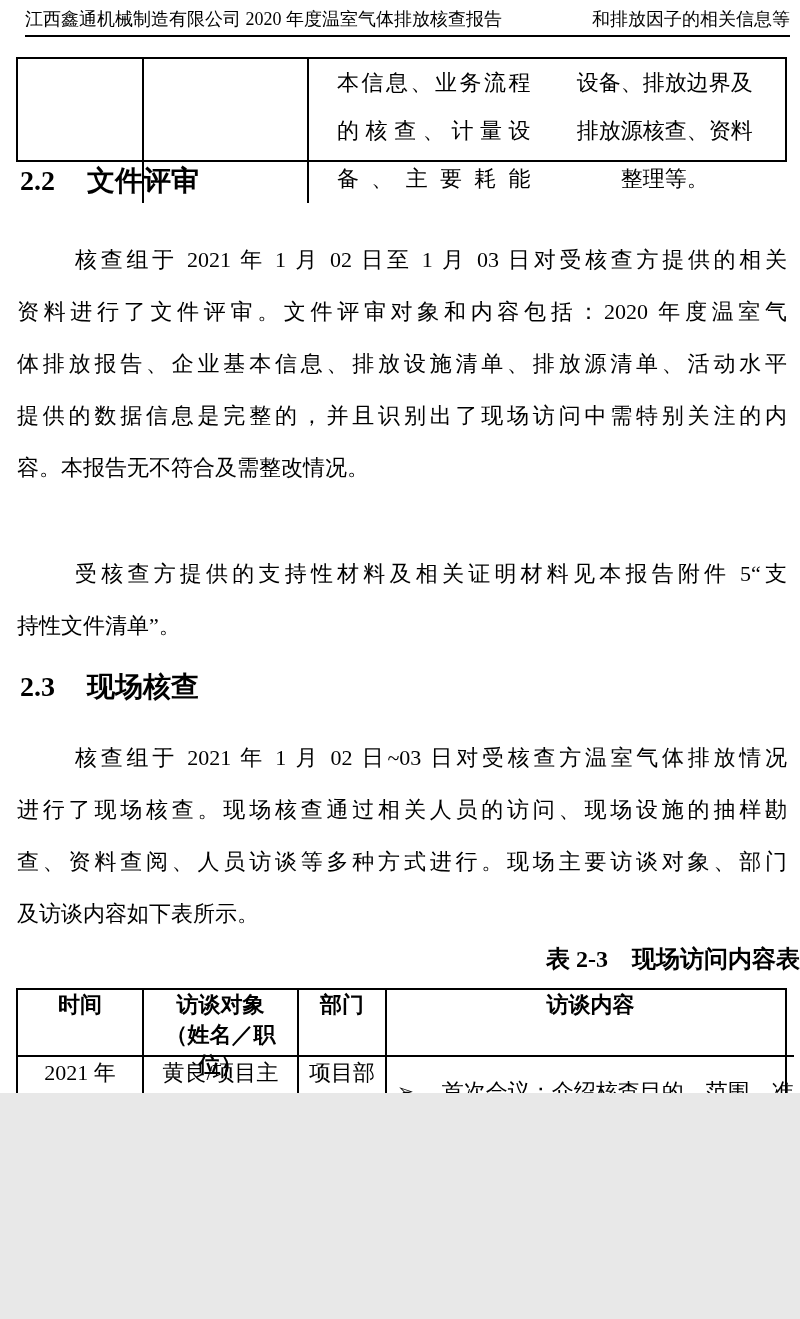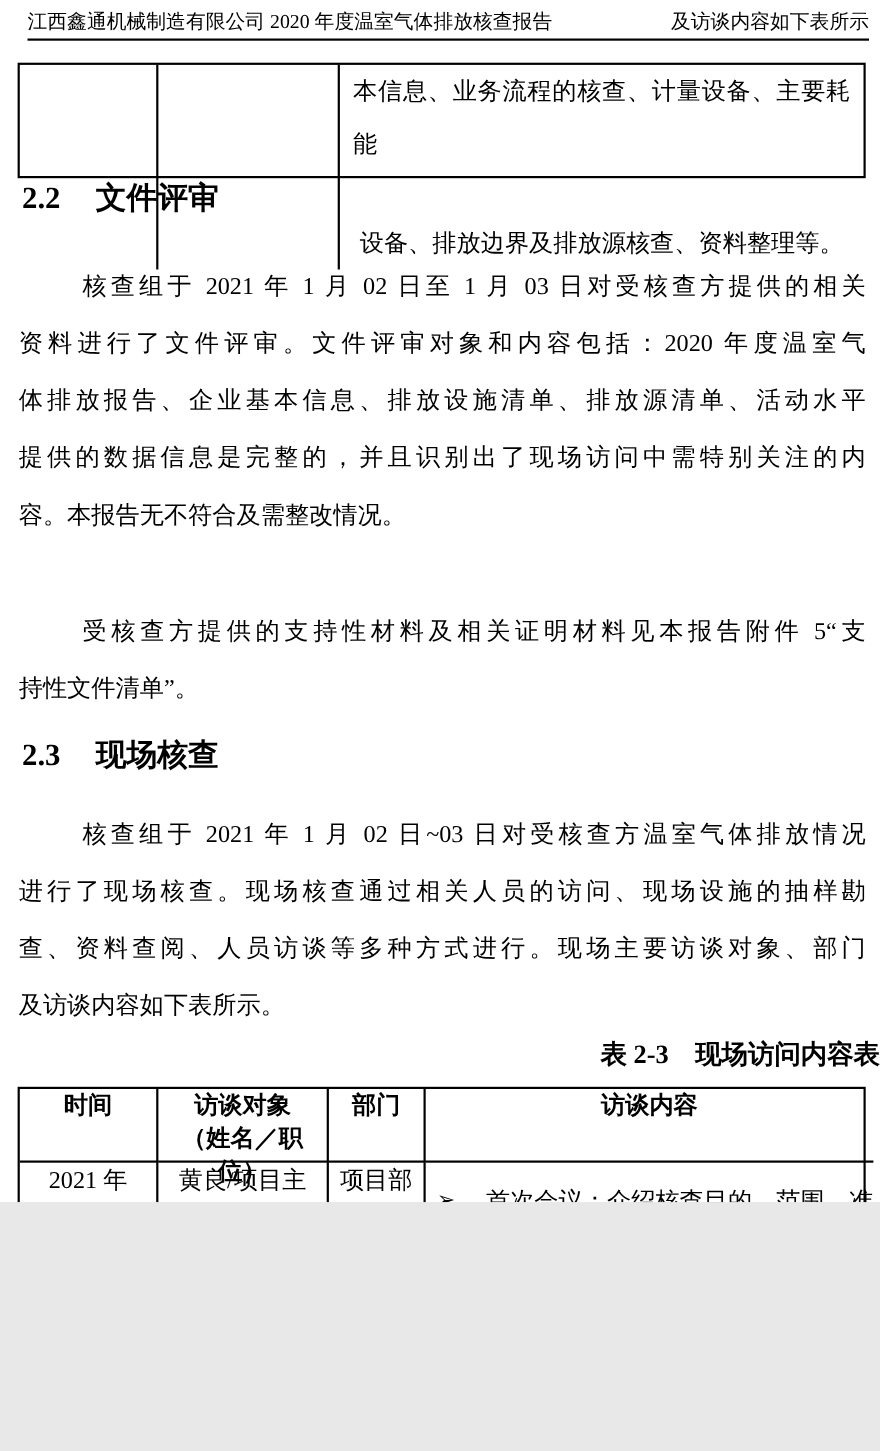--- a/index.html
+++ b/index.html
@@ -21,22 +21,22 @@
   }
   
   .cont-table{
     position:absolute;left:16px;top:57px;width:771px;height:105px;
     box-sizing:border-box;border:2px solid #000;
     display:grid;grid-template-columns:126px 165px 1fr;
   }
   .cont-table .cell{box-sizing:border-box;border-right:2px solid #000;}
   .cont-table .cell:last-child{border-right:none;}
   .cont-cell-content{
-    display:flex;flex-direction:column;justify-content:center;
-    padding:0 12px;font-size:22px;line-height:48px;gap:42px;
+    display:flex;flex-direction:row;justify-content:center;
+    padding:0 28px;font-size:22px;line-height:48px;gap:42px;
   }
   .cont-line1{text-align:justify;text-align-last:justify;}
   .cont-line2{text-align:center;}
   
   .sec-heading{
     position:absolute;left:20px;
     font-size:28px;font-weight:bold;line-height:30px;white-space:nowrap;
   }
   .sec-heading .sec-title{margin-left:32px;}
   #h22{top:166px;}
@@ -85,21 +85,21 @@
     text-align:center;font-size:17px;line-height:20px;
   }
 </style>
 </head>
 <body>
 
 <div id="page">
 
   <div class="doc-header">
     <span>江西鑫通机械制造有限公司 2020 年度温室气体排放核查报告</span>
-    <span>及访谈内容如下表所示</span>
+    <span>和排放因子的相关信息等</span>
   </div>
 
   <div class="cont-table">
     <div class="cell"></div>
     <div class="cell"></div>
     <div class="cell cont-cell-content">
       <div class="cont-line1">本信息、业务流程的核查、计量设备、主要耗能</div>
       <div class="cont-line2">设备、排放边界及排放源核查、资料整理等。</div>
     </div>
   </div>

